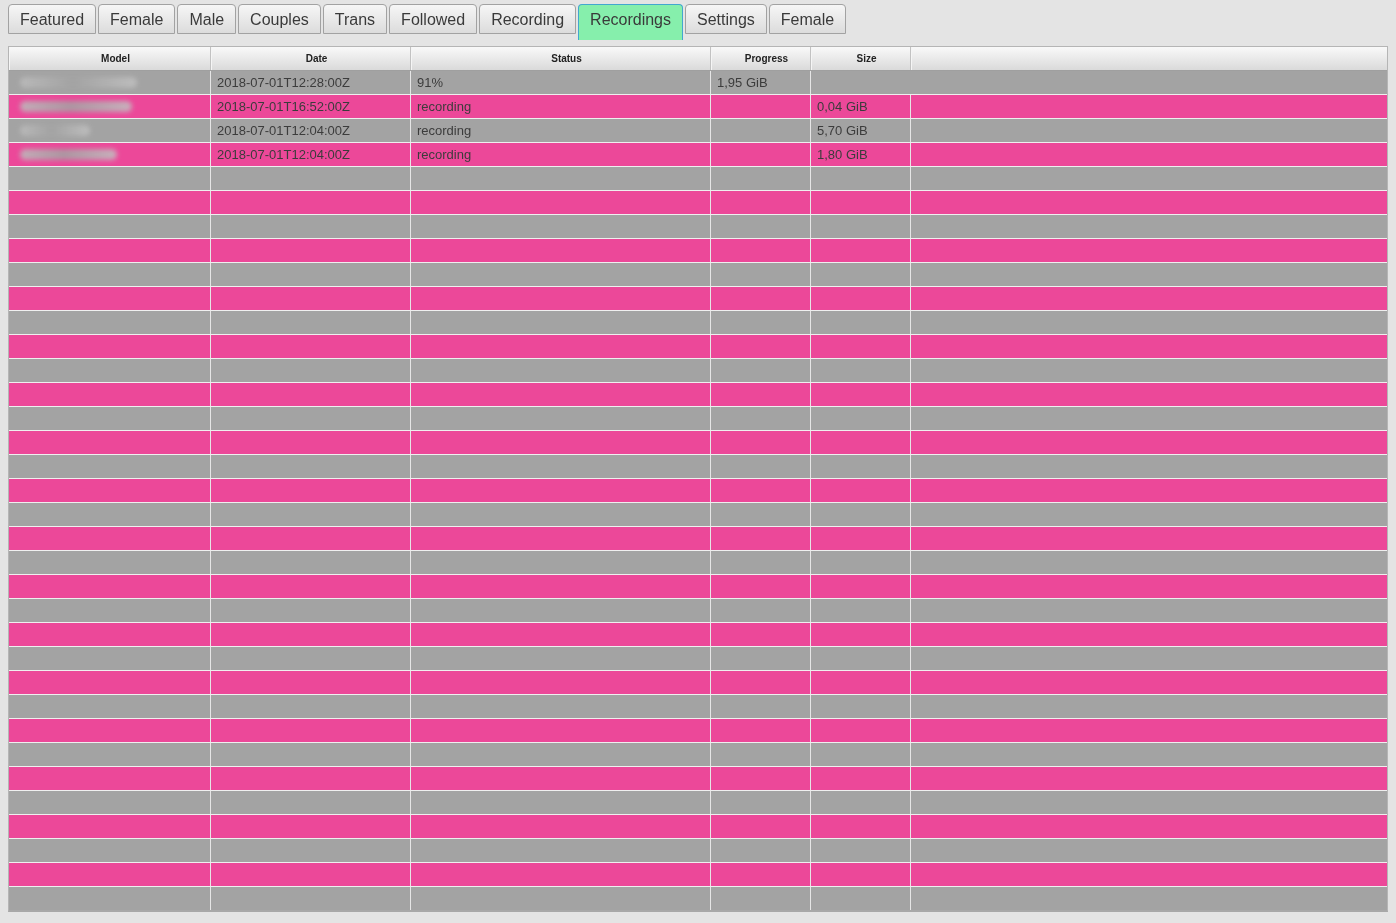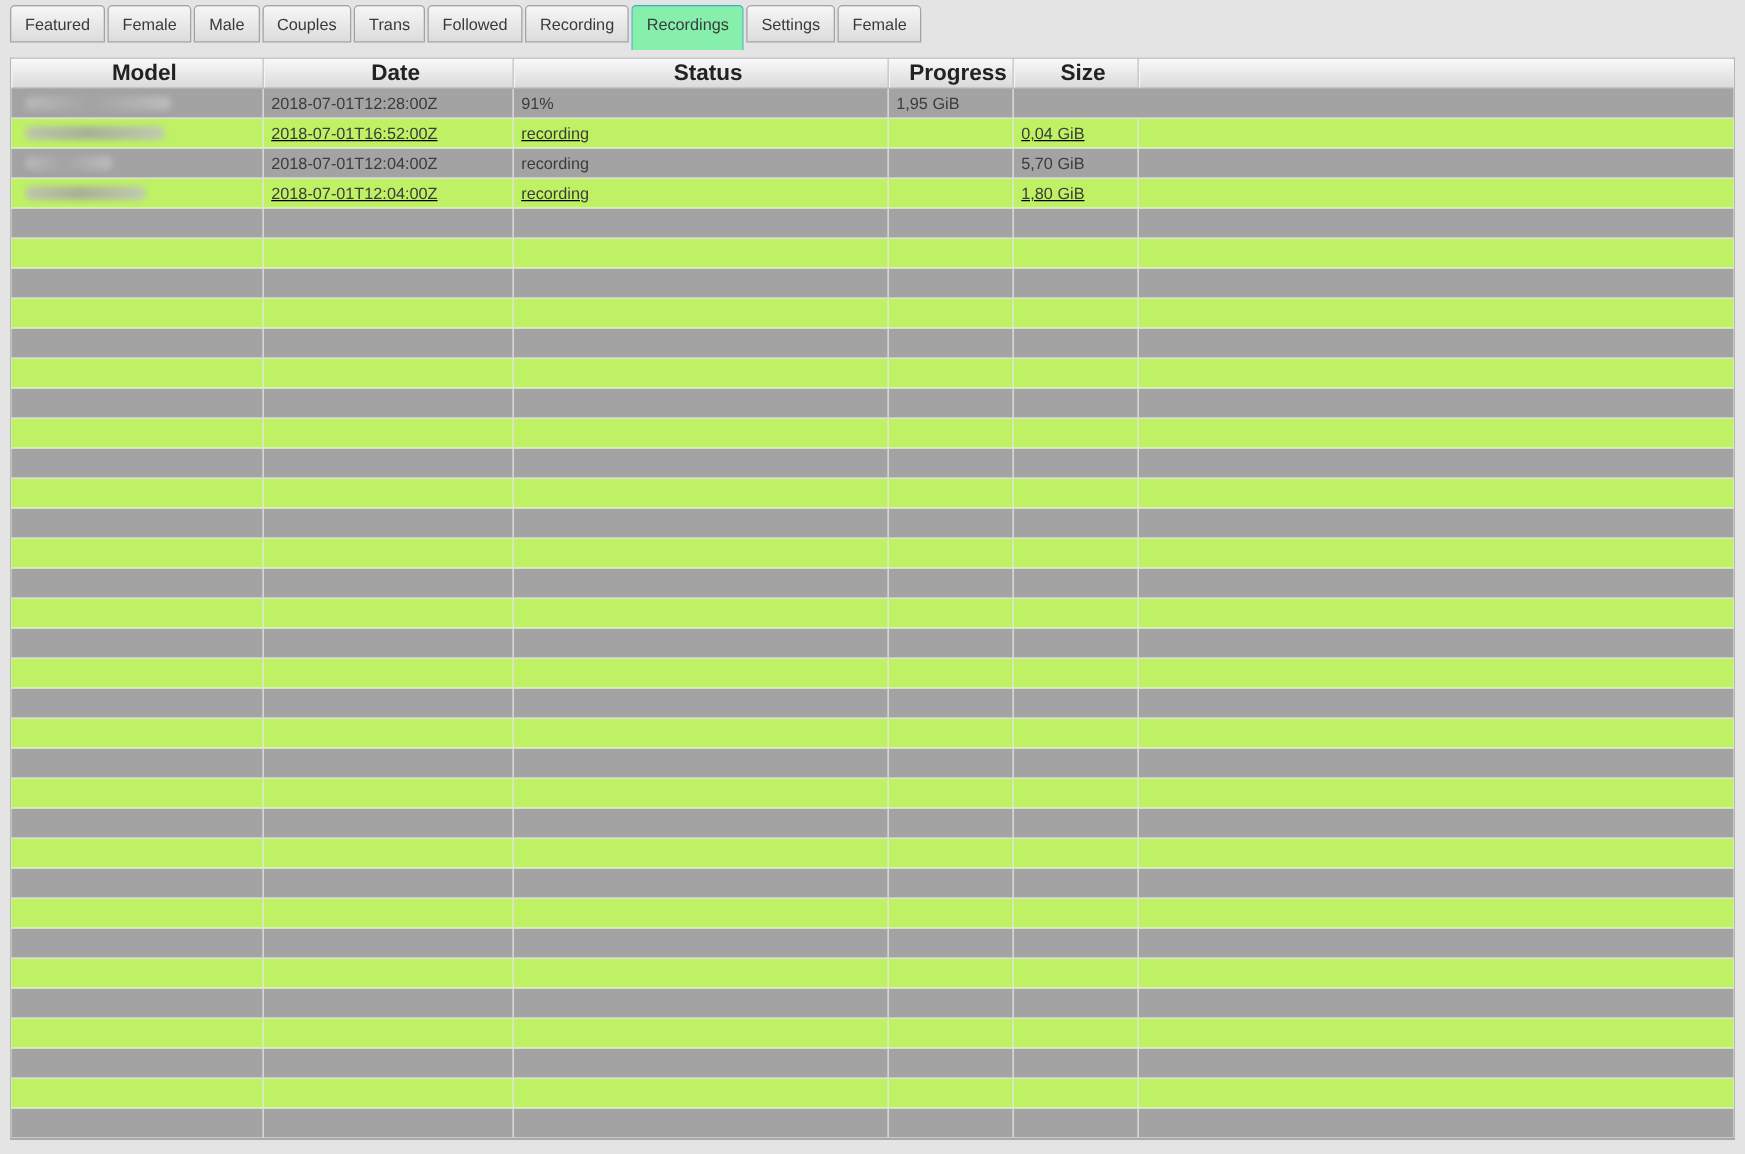--- a/index.html
+++ b/index.html
@@ -16,21 +16,21 @@
     left: 8px; top: 4px; right: 8px;
     height: 42px;
     display: flex;
     align-items: flex-start;
     gap: 2px;
     z-index: 5;
   }
   .tab {
     height: 30px;
     padding: 6px 11px 0 11px;
-    font-size: 13px;
+    font-size: 16px;
     line-height: 17px;
     color: #3a3a3a;
     background: linear-gradient(#f6f6f6, #dcdcdc);
     border: 1px solid #a2a2a2;
     border-radius: 4px 4px 0 0;
     cursor: pointer;
     white-space: nowrap;
     user-select: none;
   }
   .tab.active {
@@ -57,38 +57,38 @@
     display: grid;
     grid-template-columns: 202px 200px 300px 100px 100px 1fr;
     width: 100%;
   }
   .thead {
     height: 24px;
     background: linear-gradient(#f9f9f9, #dadada);
     border-bottom: 1px solid #9f9f9f;
   }
   .th {
-    font-size: 18px;
+    font-size: 10px;
     font-weight: bold;
     color: #222222;
     text-align: center;
     line-height: 23px;
     border-right: 1px solid #c2c2c2;
     box-shadow: inset 1px 0 0 #f5f5f5;
     overflow: hidden;
     white-space: nowrap;
     cursor: pointer;
     padding-left: 12px;
   }
   .th:last-child { border-right: none; }
   .tr {
     height: 24px;
     border-bottom: 1px solid #efefef;
   }
-  .tr.even { background: #bef264; text-decoration: underline; }
+  .tr.even { background: #ec4899; }
   .tr.odd  { background: #a3a3a3; }
   .td {
     font-size: 13px;
     color: #3c3c3c;
     line-height: 23px;
     padding-left: 6px;
     border-right: 1px solid #e6e6e6;
     overflow: hidden;
     white-space: nowrap;
   }

